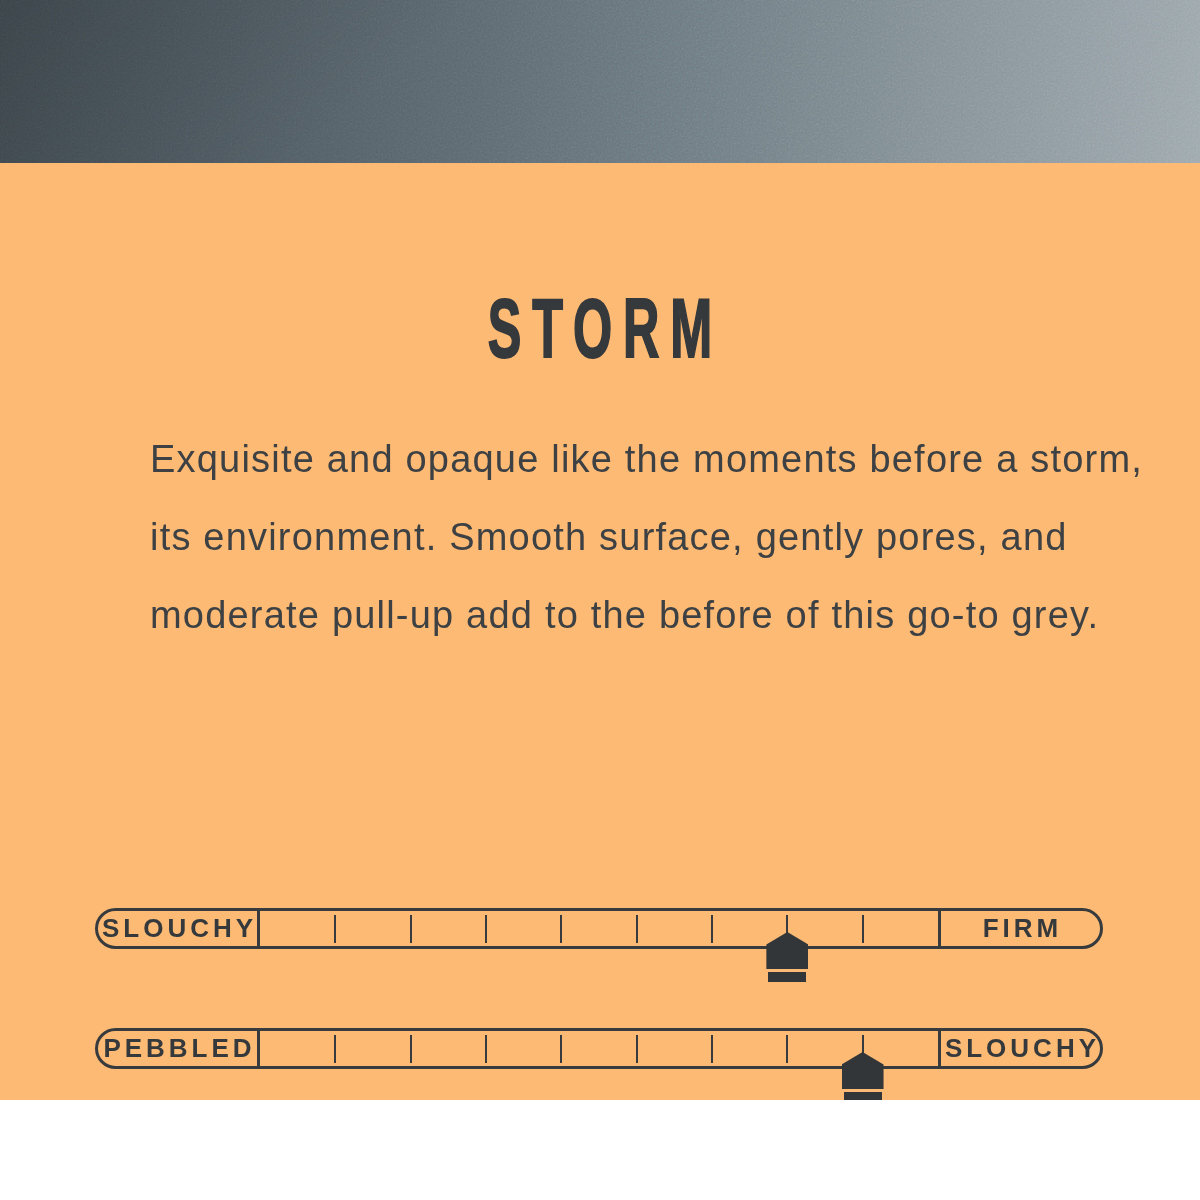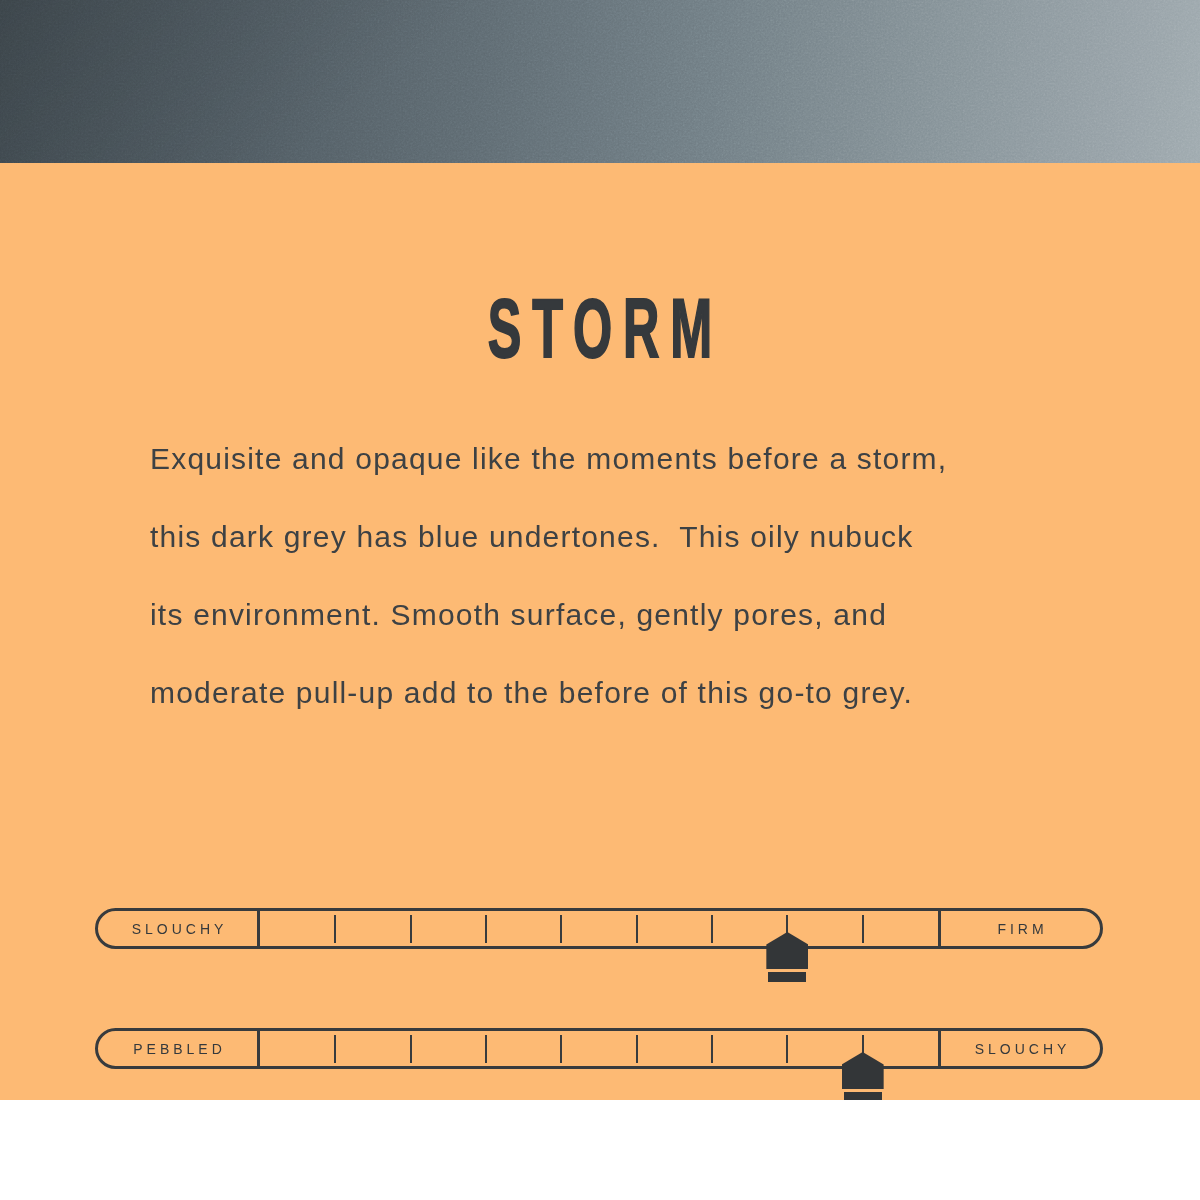--- a/index.html
+++ b/index.html
@@ -35,21 +35,21 @@
     letter-spacing:18px;padding-left:18px;box-sizing:border-box;
     color:#35393c;
     -webkit-text-stroke:2px #35393c;
     transform:scaleX(0.60);
   }
 
   
   .desc{
     position:absolute;top:420px;left:150px;width:900px;
     text-align:left;
-    font-size:30px;line-height:78px;letter-spacing:1.2px;
+    font-size:38px;line-height:78px;letter-spacing:1.2px;
     color:#3d4144;
   }
   .desc .line{white-space:pre;}
 
   
   .slider{
     position:absolute;left:95px;width:1008px;height:41px;
     border:3px solid #383b3d;border-radius:21px;
     box-sizing:border-box;
     display:flex;
@@ -57,21 +57,21 @@
   .slider.s1{top:908px;}
   .slider.s2{top:1028px;}
   .cell{
     flex:0 0 162px;
     display:flex;align-items:center;justify-content:center;
     box-sizing:border-box;
   }
   .cell.left{border-right:3px solid #383b3d;}
   .cell.right{border-left:3px solid #383b3d;}
   .cell span{
-    font-size:14px;font-weight:normal;letter-spacing:4px;
+    font-size:26px;font-weight:bold;letter-spacing:4px;
     padding-left:4px;color:#35393c;
   }
   .mid{flex:1 1 auto;position:relative;}
   .tick{
     position:absolute;top:4px;width:2px;height:28px;
     background:#383b3d;transform:translateX(-50%);
   }
   .marker{
     position:absolute;top:21px;width:42px;
     transform:translateX(-50%);
@@ -99,21 +99,20 @@
         </filter>
       </defs>
       <rect width="100%" height="100%" filter="url(#grainF)" opacity="0.5"></rect>
     </svg>
   </div>
 
   <h1 class="title">STORM</h1>
 
   <div class="desc">
     <div class="line">Exquisite and opaque like the moments before a storm,</div>
-    <div class="line">this dark grey has blue undertones.  This oily nubuck</div>
     <div class="line">its environment. Smooth surface, gently pores, and</div>
     <div class="line">moderate pull-up add to the before of this go-to grey.</div>
   </div>
 
   <div class="slider s1">
     <div class="cell left">
       <span>SLOUCHY</span>
     </div>
     <div class="mid">
         <div class="tick" style="left: 11.1111%;"></div>

